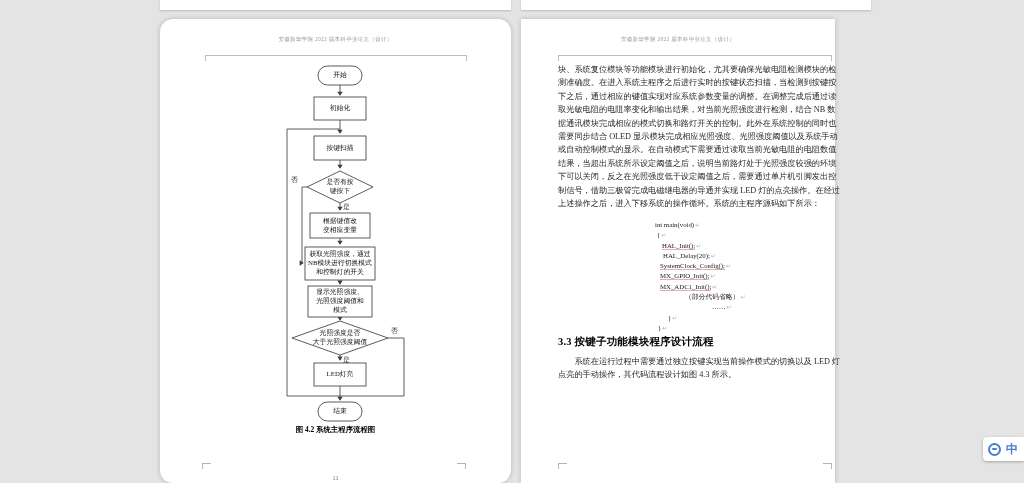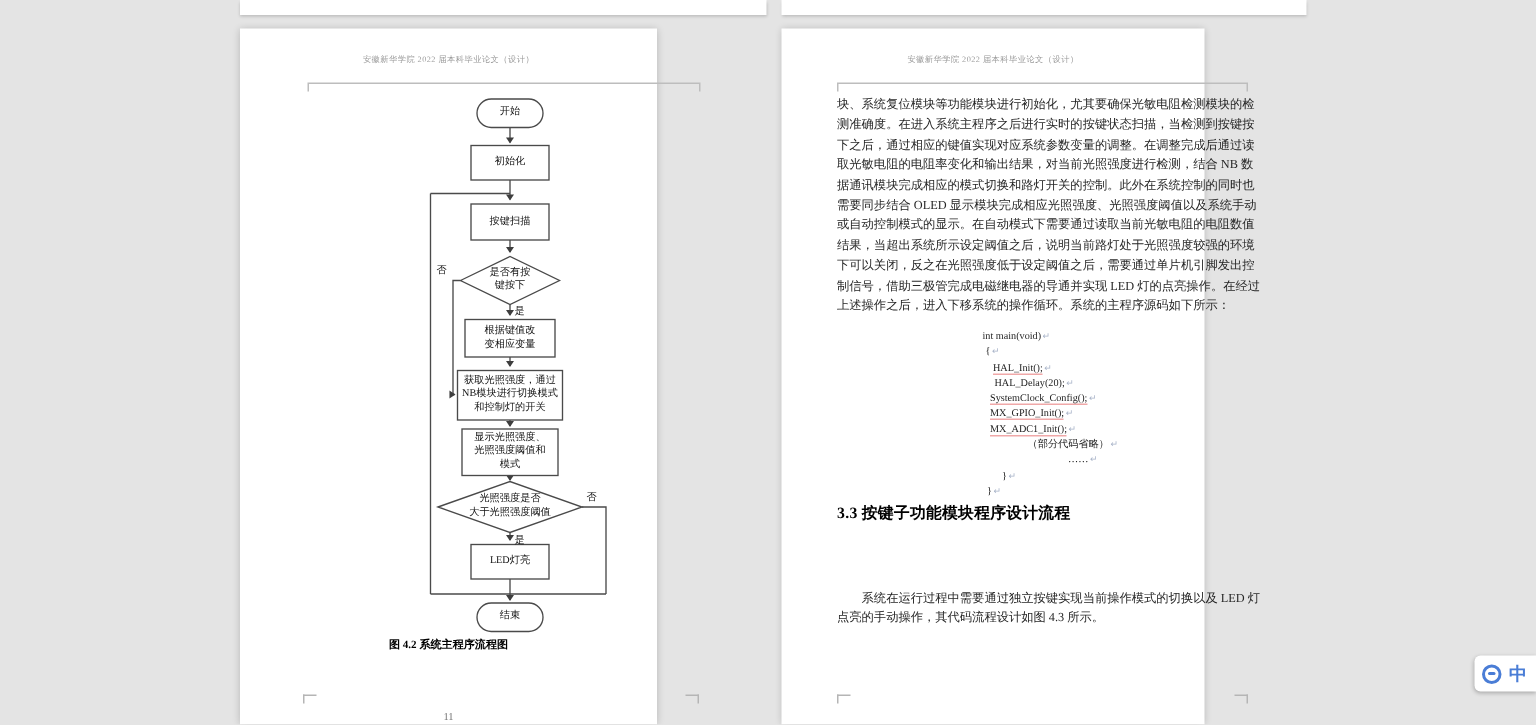--- a/index.html
+++ b/index.html
@@ -11,22 +11,22 @@
     color:#1c1c1c;
   }
   
   .prev-strip { position:absolute; top:0; height:10px; background:#fff;
     box-shadow:0 1px 2px rgba(0,0,0,.18); }
   #prev-left  { left:160px; width:351px; }
   #prev-right { left:521px; width:350px; }
 
   .page { position:absolute; top:19px; height:464px; background:#fff;
     box-shadow:0 0 5px rgba(0,0,0,.20); }
-  #page-left  { left:160px; width:278px; }
-  #page-right { left:521px; width:282px; }
+  #page-left  { left:160px; width:351px;border-radius:13px; }
+  #page-right { left:521px; width:314px; }
 
   .page-header { position:absolute; top:17px; left:0; right:0; text-align:center;
     font-size:5.5px; color:#9a9a9a; letter-spacing:.3px; }
 
   .boundary-top { position:absolute; top:36px; height:6px;
     border-top:1px solid #bdbdbd; }
   .boundary-top::before, .boundary-top::after { content:""; position:absolute; top:0;
     width:0; height:5px; border-left:1px solid #bdbdbd; }
   .boundary-top::before { left:0; } .boundary-top::after { right:0; }
   #page-left  .boundary-top { left:45px;  width:262px; }
@@ -55,21 +55,21 @@
   #page-left .body-text { left:45px; top:419px; width:262px; text-indent:2em; }
 
   
   #para1 { left:37px; top:44px; width:277px; }
   .code-block { position:absolute; left:0; top:201px; width:100%; }
   .code-line { font-size:6.8px; line-height:10.3px; color:#222; white-space:pre; }
   .code-line .ru { border-bottom:1.5px solid #f0a8a8; }
   .pm { color:#a9b4c9; font-size:6px; margin-left:1px; }
   #heading42 { position:absolute; left:37px; top:316px; font-size:10.5px;
     font-weight:bold; color:#000; letter-spacing:.2px; }
-  #para2 { left:37px; top:336px; width:277px; text-indent:2em;margin-top:37px; }
+  #para2 { left:37px; top:336px; width:277px; text-indent:2em; }
 
   
   #ime-bar { position:absolute; left:983px; top:437px; width:41px; height:24px;
     background:#fff; border-radius:4px 0 0 4px; box-shadow:0 1px 3px rgba(0,0,0,.28);
     display:flex; align-items:center; padding-left:5px; gap:5px;
     font-family:"Liberation Sans", sans-serif; }
   #ime-logo { width:13px; height:13px; border-radius:50%;
     border:2px solid #4a7dd6; display:flex; align-items:center; justify-content:center; }
   #ime-logo i { display:block; width:5px; height:2px; background:#4a7dd6; border-radius:1px; }
   #ime-mode { font-size:12px; font-weight:bold; color:#4a7dd6; line-height:1; }

